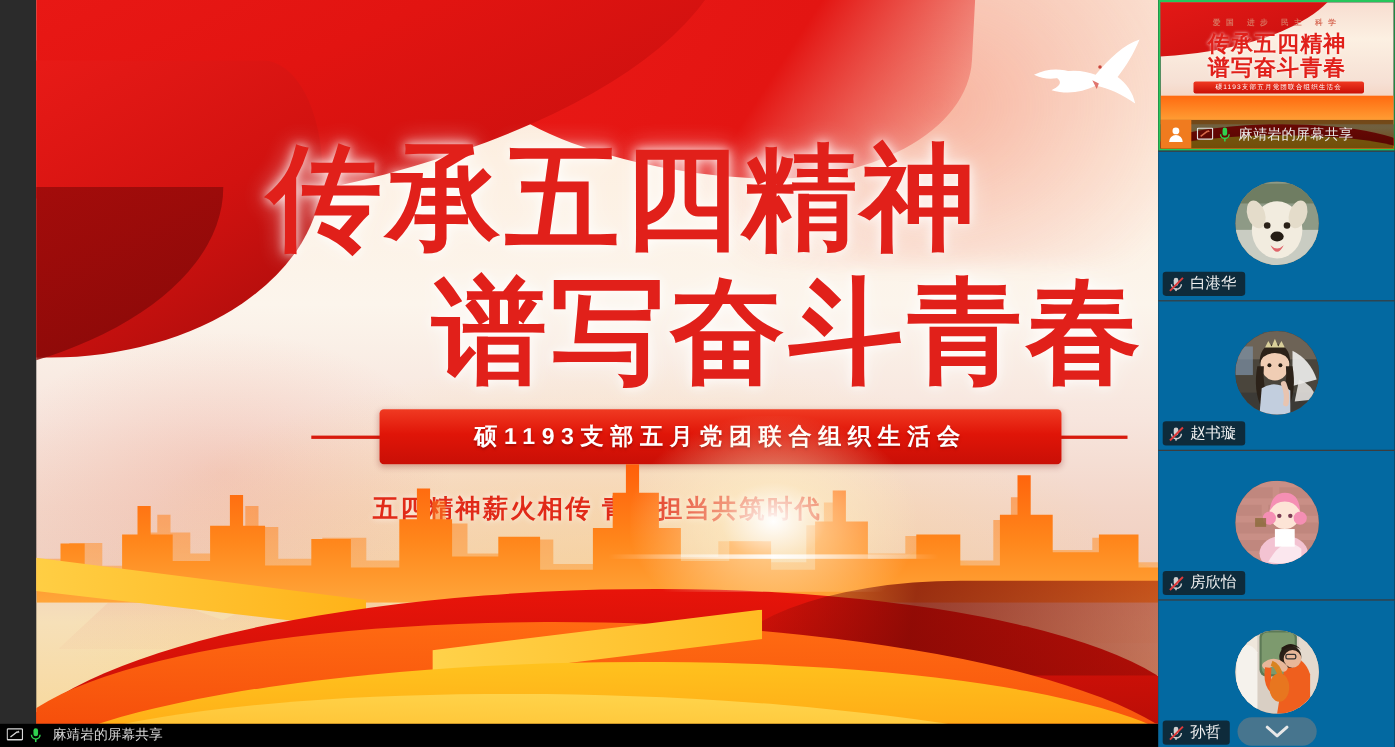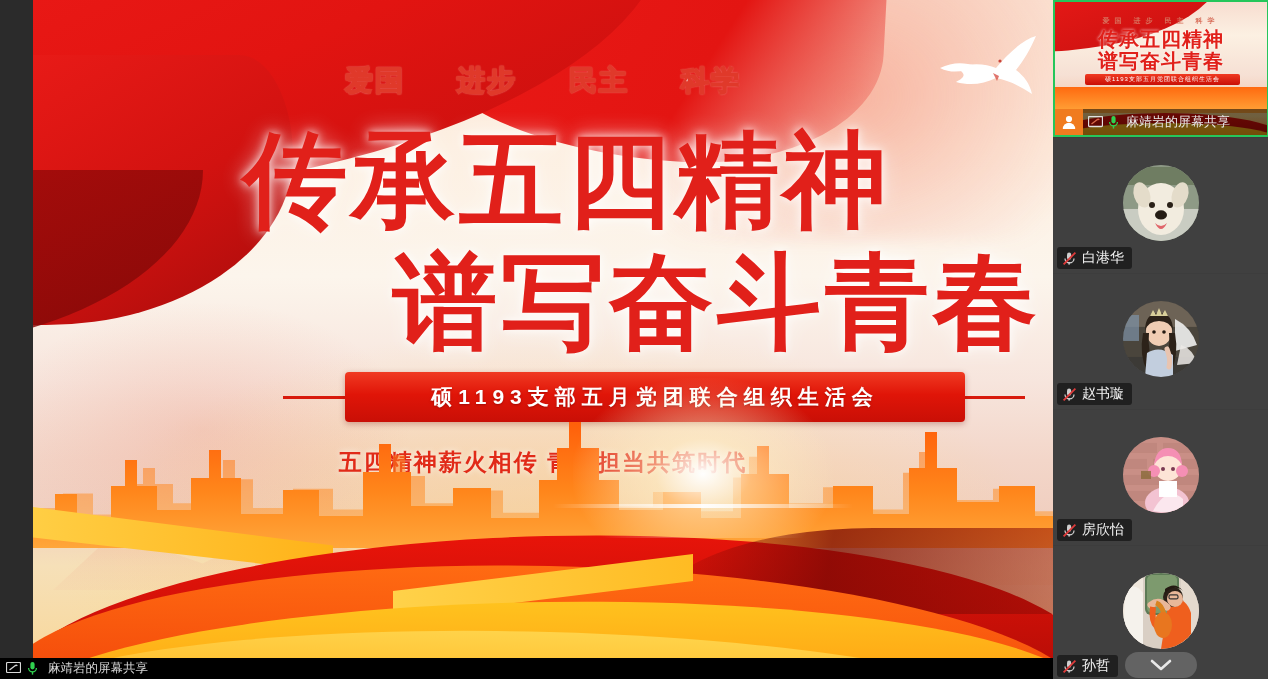--- a/index.html
+++ b/index.html
@@ -232,21 +232,21 @@
     position:absolute; left:0; bottom:0; width:100%; height:26px;
     display:flex; align-items:center; background:rgba(0,0,0,.55);
   }
   #thumb .avbox {
     width:28px; height:26px; background:#f07b1f;
     display:flex; align-items:center; justify-content:center;
   }
   #thumb .tlabel { color:#e8e8e8; font-size:13px; margin-left:7px; }
 
   
-  .ptile { height:136px; background:#404040; }
+  .ptile { height:136px; background:#0369a1; }
   .ptile .av {
     position:absolute; left:50%; top:50%; transform:translate(-50%,-54%);
     width:76px; height:76px; border-radius:50%; overflow:hidden;
     background:#555;
   }
   .namechip {
     position:absolute; left:4px; bottom:4px; height:22px;
     background:rgba(20,20,20,.72); border-radius:3px;
     display:flex; align-items:center; gap:5px; padding:0 8px 0 5px;
   }
@@ -281,26 +281,20 @@
 
       <svg class="dove" viewBox="0 0 110 78">
         <g fill="#ffffff">
           <path d="M18,40 C34,34 48,36 58,40 C70,26 84,12 98,8 C92,22 86,32 78,42 C86,48 92,56 94,66 C82,58 70,52 58,50 C46,56 32,58 18,54 C26,50 30,46 18,40 Z"></path>
           <path d="M2,40 C14,34 26,34 38,38 C26,44 14,46 2,40 Z"></path>
         </g>
         <circle cx="62" cy="33" r="1.6" fill="#c9443a"></circle>
         <path d="M55,45 l6,3 l-2,5 z" fill="#d8524a" opacity=".8"></path>
       </svg>
 
-      <div class="slogan-row">
-        <span>爱国</span>
-        <span>进步</span>
-        <span>民主</span>
-        <span>科学</span>
-      </div>
 
       <div class="title1">传承五四精神</div>
       <div class="title2">谱写奋斗青春</div>
 
       <div class="banner-wrap">
         <div class="bline left"></div>
         <div class="bline right"></div>
         <div class="banner">
           <span class="banner-text">硕1193支部五月党团联合组织生活会</span>
         </div>

